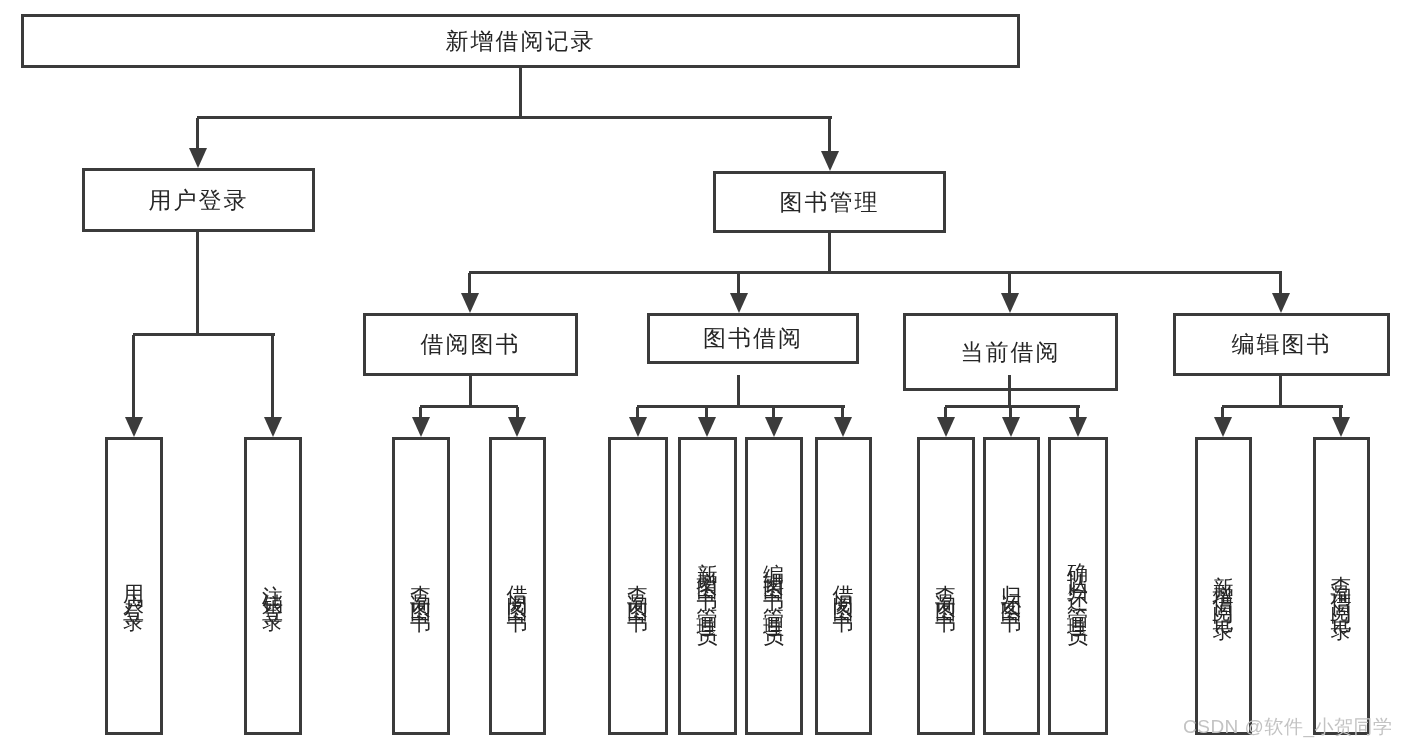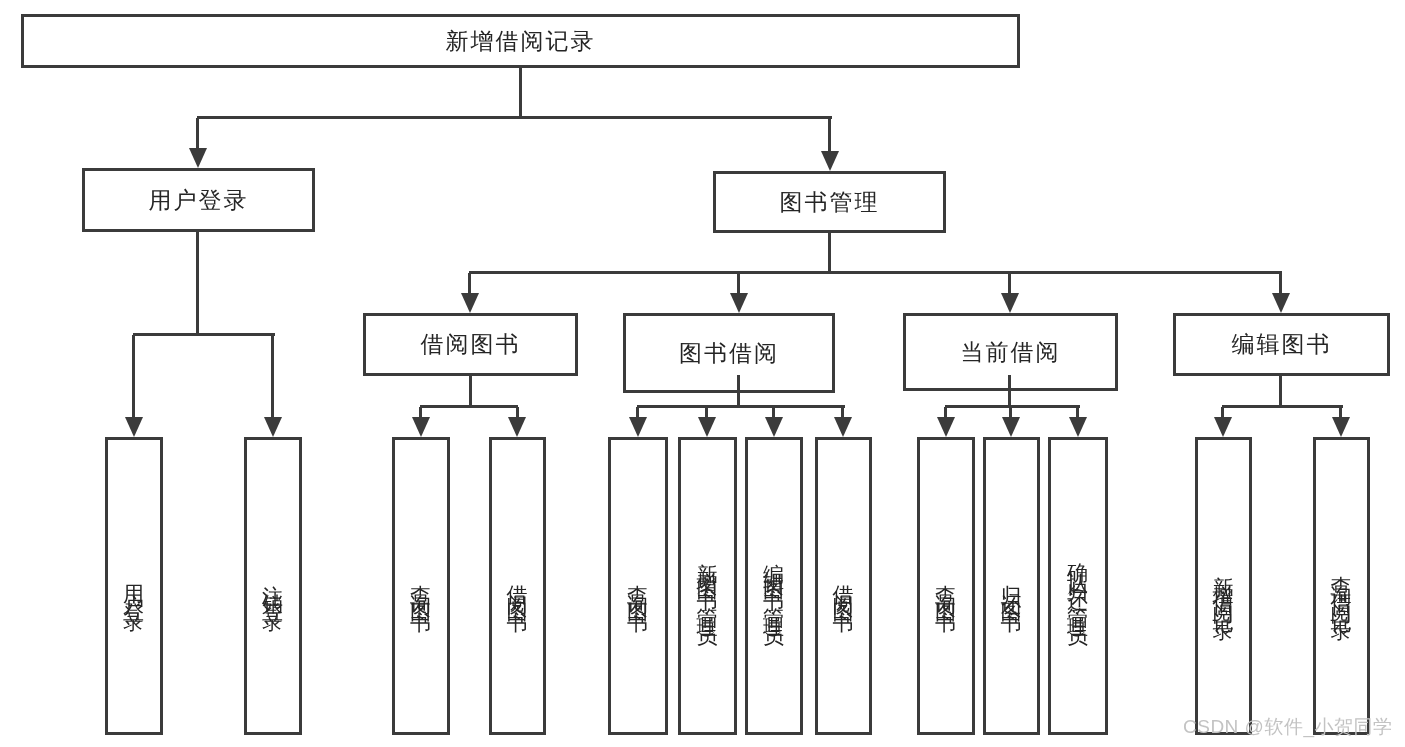--- a/index.html
+++ b/index.html
@@ -49,21 +49,21 @@
   </div>
 
   <div class="box hbox" style="left:713px;top:171px;width:233px;height:62px;">
     <span>图书管理</span>
   </div>
 
   <div class="box hbox" style="left:363px;top:313px;width:215px;height:63px;">
     <span>借阅图书</span>
   </div>
 
-  <div class="box hbox" style="left:623px;top:313px;width:212px;height:80px;justify-content:center;">
+  <div class="box hbox" style="left:647px;top:313px;width:212px;height:51px;justify-content:center;">
     <span>图书借阅</span>
   </div>
 
   <div class="box hbox" style="left:903px;top:313px;width:215px;height:78px;">
     <span>当前借阅</span>
   </div>
 
   <div class="box hbox" style="left:1173px;top:313px;width:217px;height:63px;">
     <span>编辑图书</span>
   </div>

